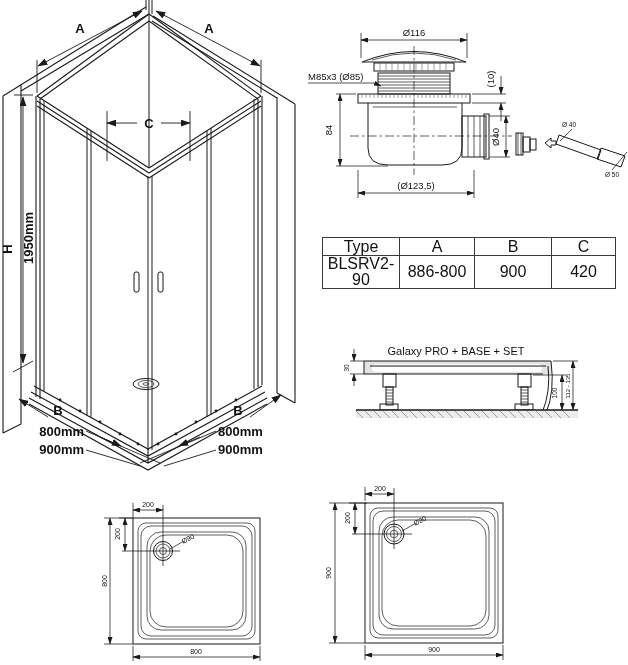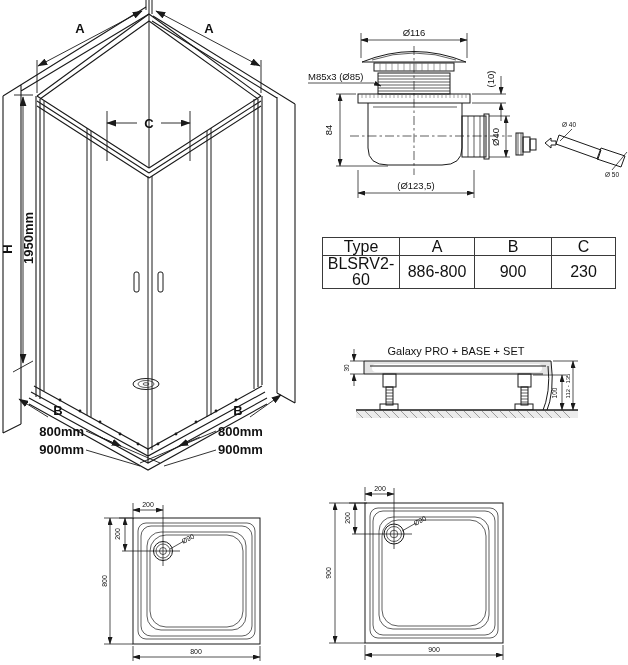--- a/index.html
+++ b/index.html
@@ -295,21 +295,21 @@
     <thead>
           <tr>
             <th>Type</th>
             <th>A</th>
             <th>B</th>
             <th>C</th>
           </tr>
         </thead>
     <tbody>
           <tr>
-            <td>BLSRV2-60</td>
+            <td>BLSRV2-90</td>
             <td>886-800</td>
             <td>900</td>
-            <td>230</td>
+            <td>420</td>
           </tr>
         </tbody>
   </table>
 </div>
 </div>
 
 </body></html>

